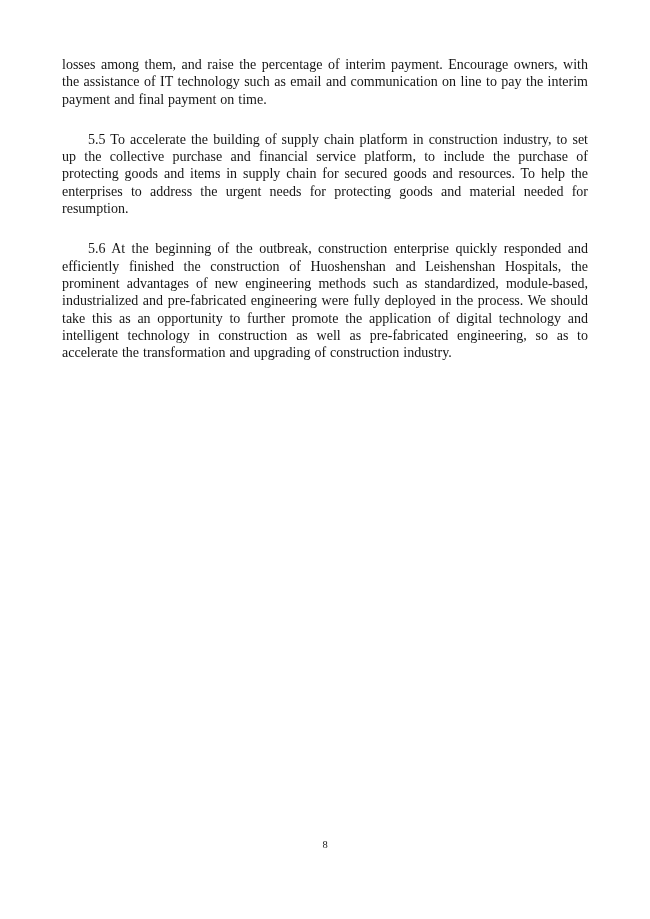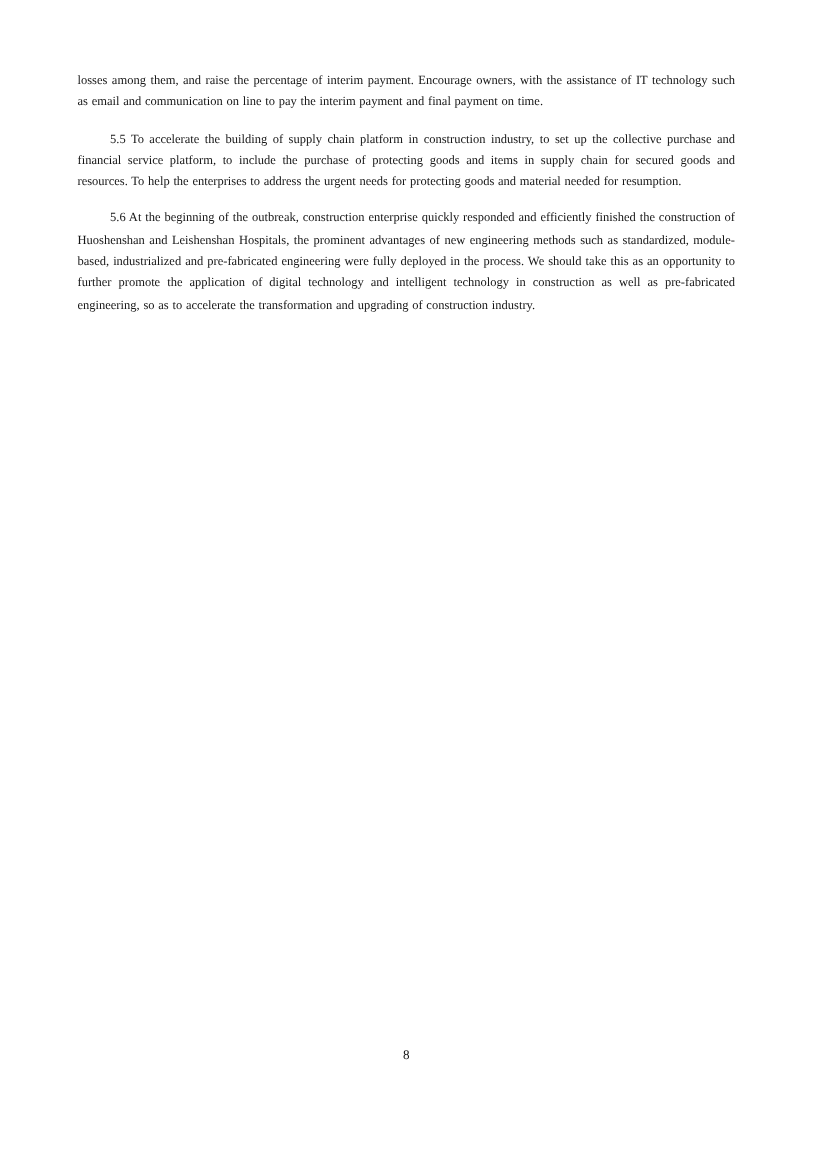--- a/index.html
+++ b/index.html
@@ -15,31 +15,31 @@
     font-family: "Liberation Serif", "DejaVu Serif", serif;
     color: #151515;
     overflow: hidden;
     box-sizing: border-box;
   }
   .content {
     position: absolute;
     left: 62px;
     top: 56px;
     width: 526px;
-    font-size: 10px;
+    font-size: 14px;
     line-height: 17.3px;
     text-align: justify;
     text-justify: inter-word;
   }
   .para {
     margin: 0;
     word-spacing: 0.5px;
   }
   .para + .para {
-    margin-top: 12px;
+    margin-top: 23px;
   }
   .para.indented {
     text-indent: 26px;
   }
   .footer {
     position: absolute;
     top: 839px;
     left: 0;
     width: 100%;
     text-align: center;

